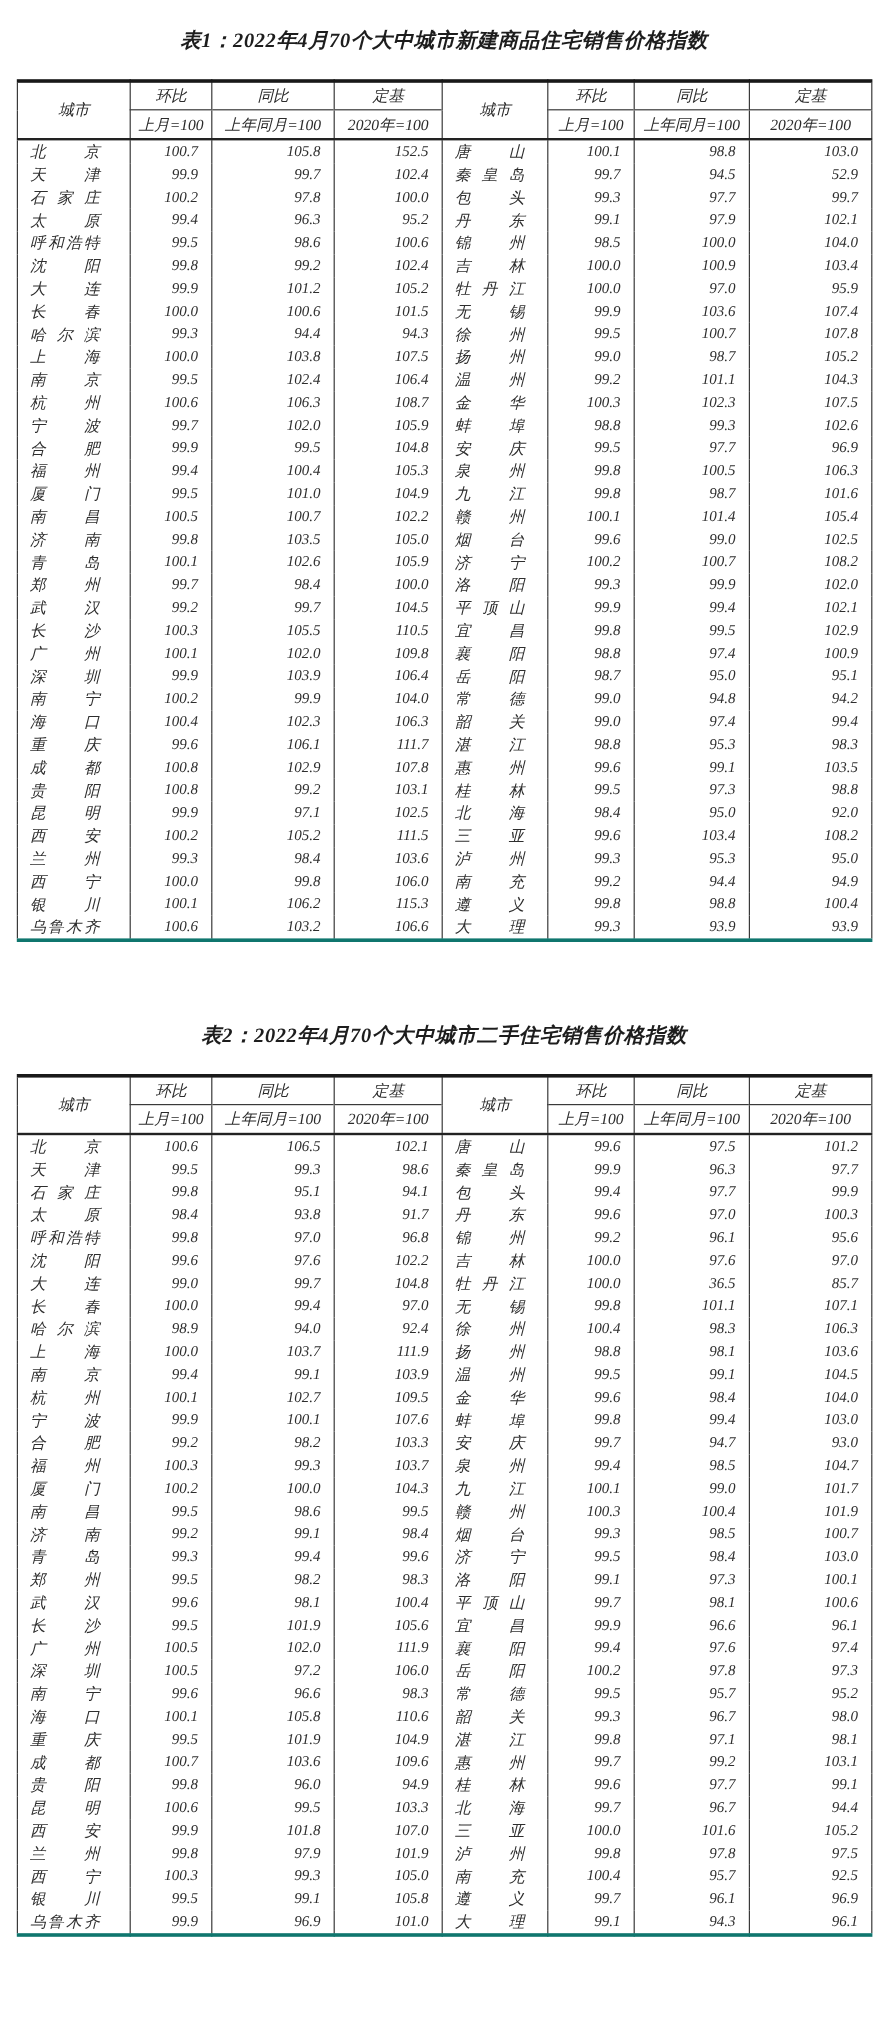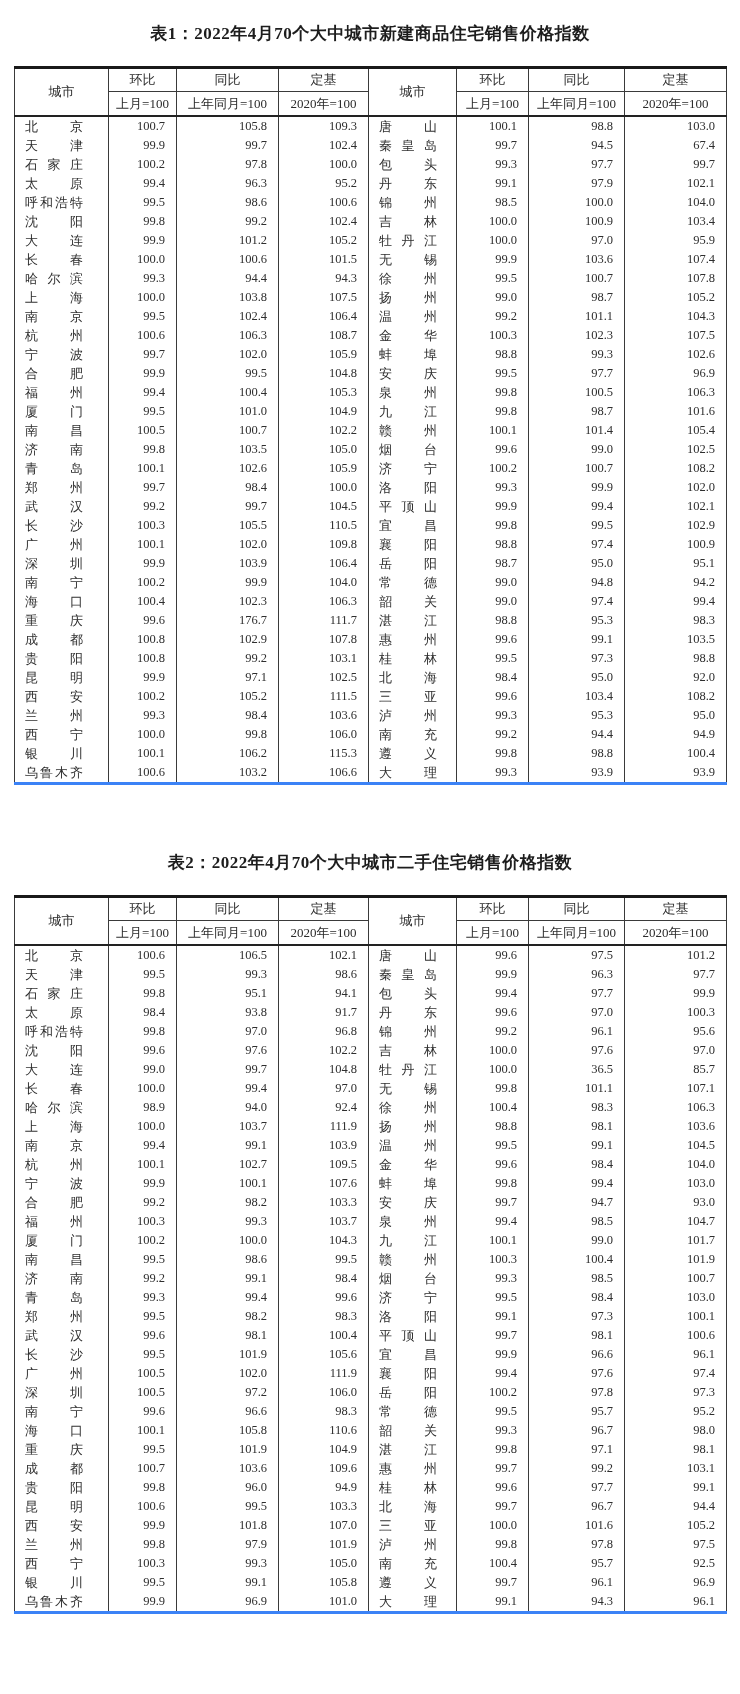--- a/index.html
+++ b/index.html
@@ -10,38 +10,39 @@
   }
   body {
     font-family: "Liberation Serif", "DejaVu Serif", serif;
     color: #262626;
     -webkit-font-smoothing: antialiased;
   }
   .page {
     width: 740px;
     box-sizing: border-box;
     padding: 22px 14px 40px 14px;
+    font-style: italic;
   }
   .table-title {
     text-align: center;
     font-size: 17px;
     font-weight: bold;
     color: #1d1d1d;
     margin: 0 0 21px 0;
     letter-spacing: 0.5px;
   }
   .section2 .table-title {
     margin-top: 66px;
   }
   table.idx {
     width: 712px;
     border-collapse: collapse;
     table-layout: fixed;
     border-top: 3px solid #191919;
-    border-bottom: 3px solid #3b82f6;
+    border-bottom: 3px solid #0f766e;
   }
   table.idx th, table.idx td {
     border-left: 1px solid #3a3a3a;
     border-right: 1px solid #3a3a3a;
     font-weight: normal;
     overflow: hidden;
     white-space: nowrap;
   }
   thead th {
     font-size: 13px;
@@ -123,35 +124,35 @@
           <th>上月=100</th>
           <th>上年同月=100</th>
           <th>2020年=100</th>
         </tr>
       </thead>
       <tbody>
           <tr>
             <td class="city"><span class="cname">北京</span></td>
             <td class="num">100.7</td>
             <td class="num">105.8</td>
-            <td class="num">109.3</td>
+            <td class="num">152.5</td>
             <td class="city"><span class="cname">唐山</span></td>
             <td class="num">100.1</td>
             <td class="num">98.8</td>
             <td class="num">103.0</td>
           </tr>
           <tr>
             <td class="city"><span class="cname">天津</span></td>
             <td class="num">99.9</td>
             <td class="num">99.7</td>
             <td class="num">102.4</td>
             <td class="city"><span class="cname">秦皇岛</span></td>
             <td class="num">99.7</td>
             <td class="num">94.5</td>
-            <td class="num">67.4</td>
+            <td class="num">52.9</td>
           </tr>
           <tr>
             <td class="city"><span class="cname">石家庄</span></td>
             <td class="num">100.2</td>
             <td class="num">97.8</td>
             <td class="num">100.0</td>
             <td class="city"><span class="cname">包头</span></td>
             <td class="num">99.3</td>
             <td class="num">97.7</td>
             <td class="num">99.7</td>
@@ -382,21 +383,21 @@
             <td class="num">102.3</td>
             <td class="num">106.3</td>
             <td class="city"><span class="cname">韶关</span></td>
             <td class="num">99.0</td>
             <td class="num">97.4</td>
             <td class="num">99.4</td>
           </tr>
           <tr>
             <td class="city"><span class="cname">重庆</span></td>
             <td class="num">99.6</td>
-            <td class="num">176.7</td>
+            <td class="num">106.1</td>
             <td class="num">111.7</td>
             <td class="city"><span class="cname">湛江</span></td>
             <td class="num">98.8</td>
             <td class="num">95.3</td>
             <td class="num">98.3</td>
           </tr>
           <tr>
             <td class="city"><span class="cname">成都</span></td>
             <td class="num">100.8</td>
             <td class="num">102.9</td>

